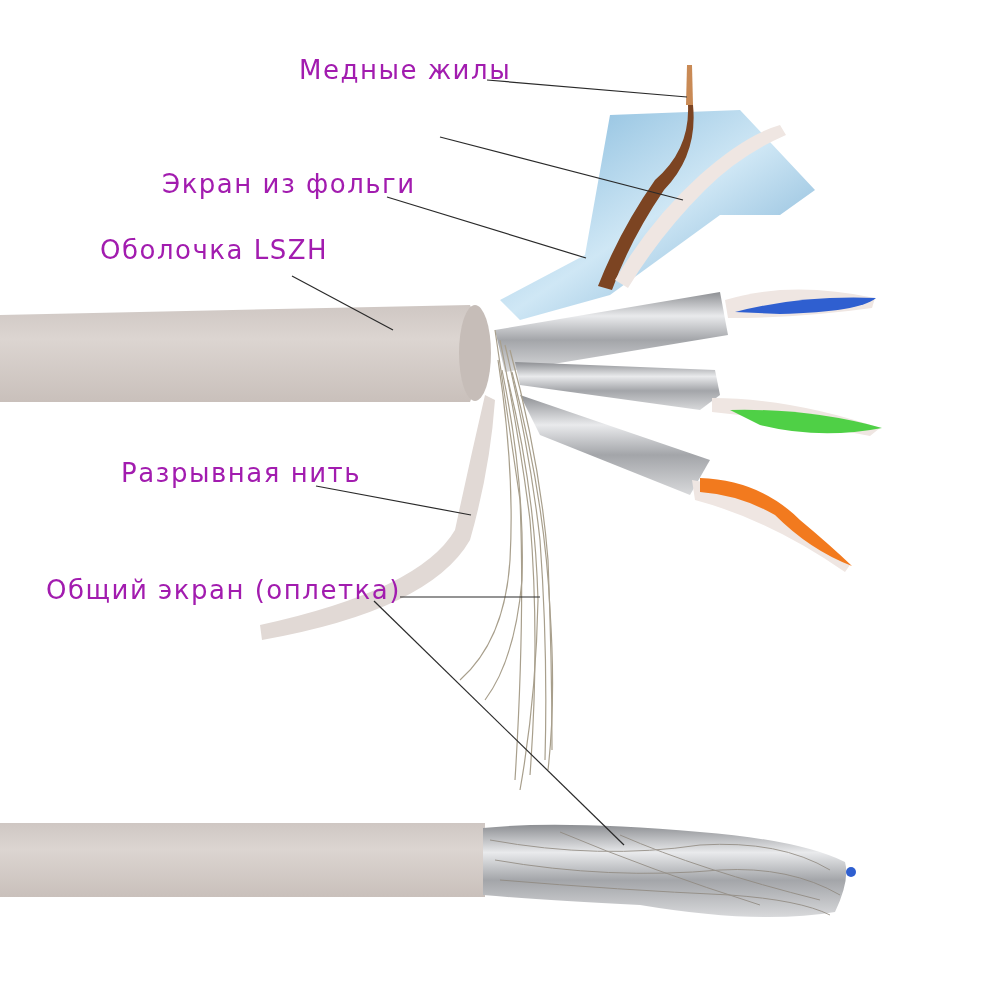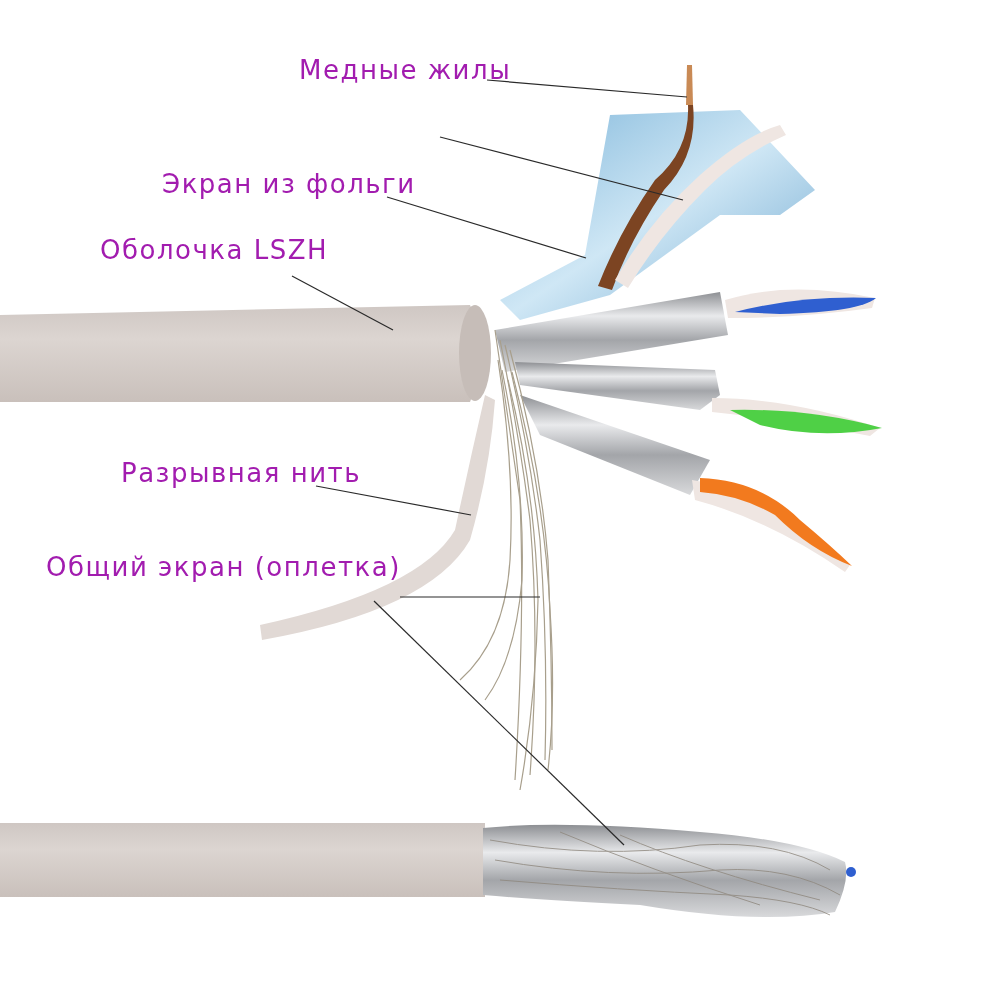--- a/index.html
+++ b/index.html
@@ -90,14 +90,14 @@
         <line x1="400" y1="597" x2="540" y2="597"></line>
         <line x1="374" y1="601" x2="624" y2="845"></line>
       </g>
   </svg>
 
   
   <div class="label" style="left: 299px; top: 57px;">Медные жилы</div>
   <div class="label" style="left: 162px; top: 171px;">Экран из фольги</div>
   <div class="label" style="left: 100px; top: 237px;">Оболочка LSZH</div>
   <div class="label" style="left: 107px; top: 460px; margin-left: 14px;">Разрывная нить</div>
-  <div class="label" style="left: 46px; top: 554px;">Общий экран (оплетка)</div>
+  <div class="label" style="left: 46px; top: 577px;">Общий экран (оплетка)</div>
 </div>
 
 </body></html>

